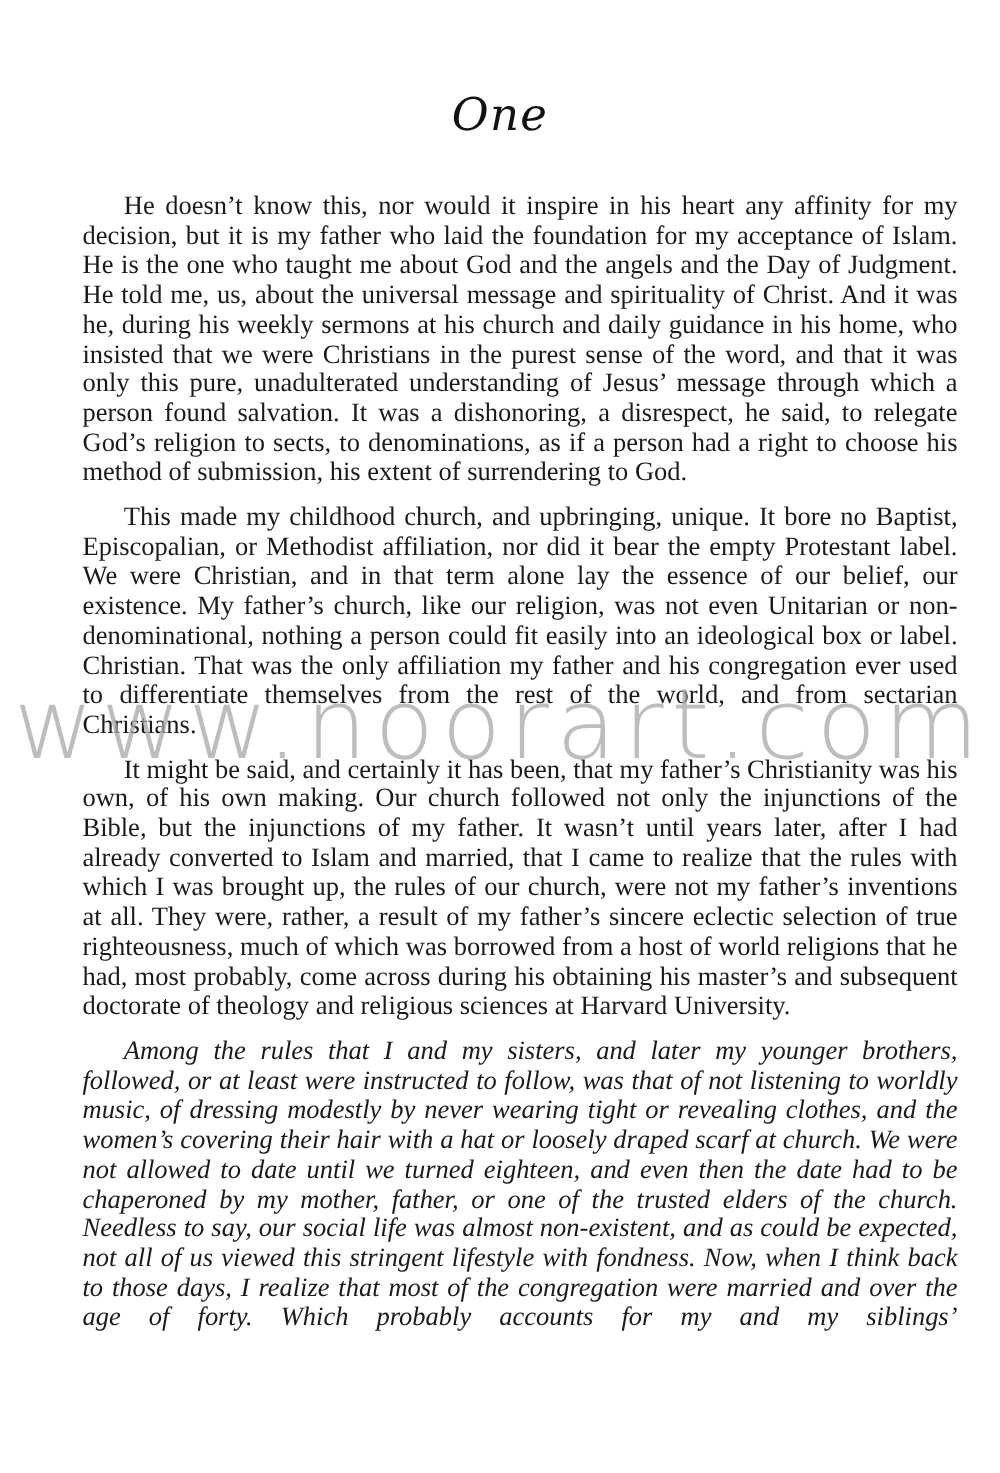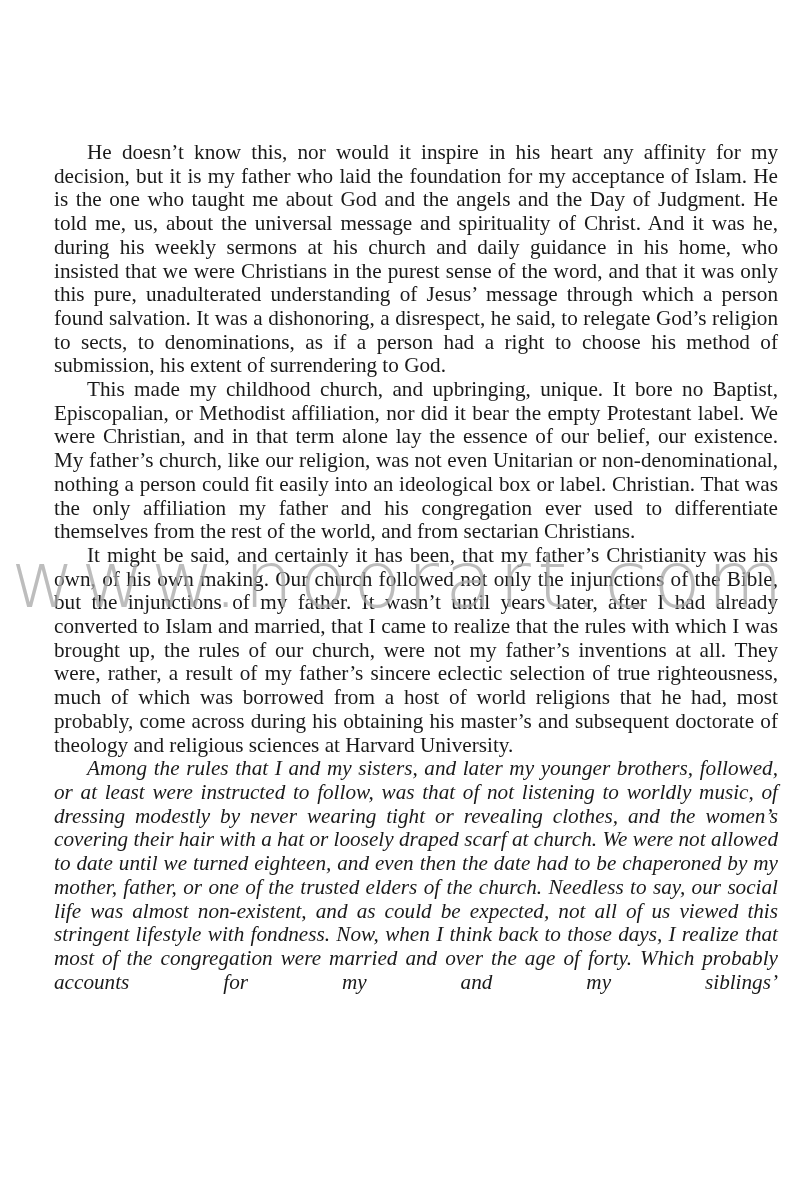--- a/index.html
+++ b/index.html
@@ -8,33 +8,34 @@
     .chapter-title {
       position: absolute; left: 0; top: 72px; width: 800px; text-align: center;
       font-family: "DejaVu Serif", serif; font-style: italic; font-size: 36px;
       color: #111; letter-spacing: 1px;
     }
     .body-text {
       position: absolute; left: 54px; top: 141px; width: 724px;
       font-family: "Liberation Serif", serif; font-size: 21.2px; line-height: 23.7px;
       color: #1a1a1a; text-align: justify;
     }
-    .para { margin: 0; text-indent: 33px; }
+    .para { margin: 12px; text-indent: 33px; }
     .para.last { text-align-last: justify; font-style: italic; }
     .watermark {
       position: absolute; left: 0; top: 535px; width: 800px; text-align: center;
       font-family: "DejaVu Sans", sans-serif; font-size: 78px; color: #a8a8a8;
       letter-spacing: 6px; white-space: nowrap; opacity: 0.75; pointer-events: none;
       font-weight: 300;
     }
   </style>
 </head>
 <body>
 
 <div class="page">
+  <div class="chapter-title">One</div>
 
   <div class="body-text">
     <p class="para">He doesn’t know this, nor would it inspire in his heart any affinity for my decision, but it is my father who laid the foundation for my acceptance of Islam.  He is the one who taught me about God and the angels and the Day of Judgment.  He told me, us, about the universal message and spirituality of Christ.   And it was he, during his weekly sermons at his church and daily guidance in his home, who insisted that we were Christians in the purest sense of the word, and that it was only this pure, unadulterated understanding of Jesus’ message through which a person found salvation.  It was a dishonoring, a disrespect, he said, to relegate God’s religion to sects, to denominations, as if a person had a right to choose his method of submission, his extent of surrendering to God.</p>
     <p class="para">This made my childhood church, and upbringing, unique.  It bore no Baptist, Episcopalian, or Methodist affiliation, nor did it bear the empty Protestant label.  We were Christian, and in that term alone lay the essence of our belief, our existence.  My father’s church, like our religion, was not even Unitarian or non-denominational, nothing a person could fit easily into an ideological box or label.   Christian.  That was the only affiliation my father and his congregation ever used to differentiate themselves from the rest of the world, and from sectarian Christians.</p>
     <p class="para">It might be said, and certainly it has been, that my father’s Christianity was his own, of his own making.  Our church followed not only the injunctions of the Bible, but the injunctions of my father.  It wasn’t until years later, after I had already converted to Islam and married, that I came to realize that the rules with which I was brought up, the rules of our church, were not my father’s inventions at all.  They were, rather, a result of my father’s sincere eclectic selection of true righteousness, much of which was borrowed from a host of world religions that he had, most probably, come across during his obtaining his master’s and subsequent doctorate of theology and religious sciences at Harvard University.</p>
     <p class="para last">Among the rules that I and my sisters, and later my younger brothers, followed, or at least were instructed to follow, was that of not listening to worldly music, of dressing modestly by never wearing tight or revealing clothes, and the women’s covering their hair with a hat or loosely draped scarf at church.  We were not allowed to date until we turned eighteen, and even then the date had to be chaperoned by my mother, father, or one of the trusted elders of the church.  Needless to say, our social life was almost non-existent, and as could be expected, not all of us viewed this stringent lifestyle with fondness.  Now, when I think back to those days, I realize that most of the congregation were married and over the age of forty.   Which probably accounts for my and my siblings’</p>
   </div>
 
   <div class="watermark">www.noorart.com</div>
 </div>

